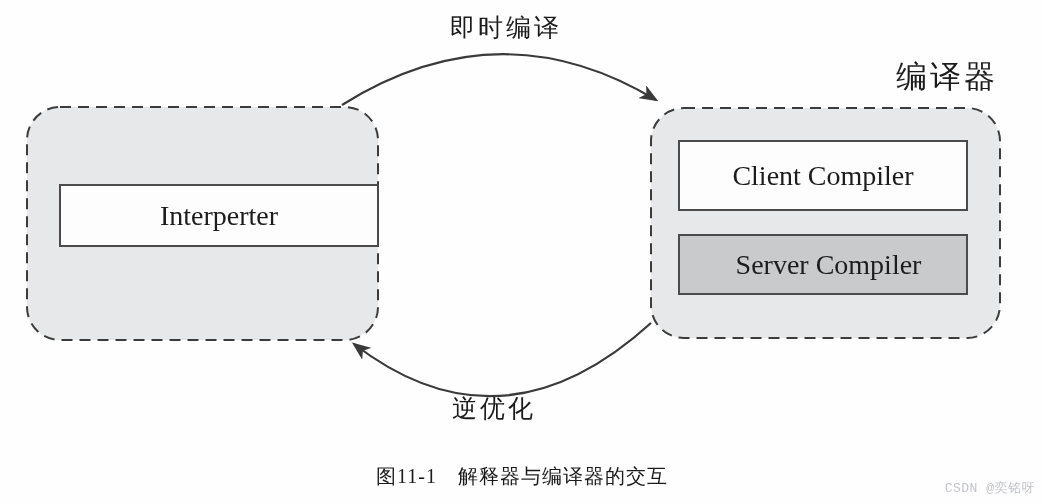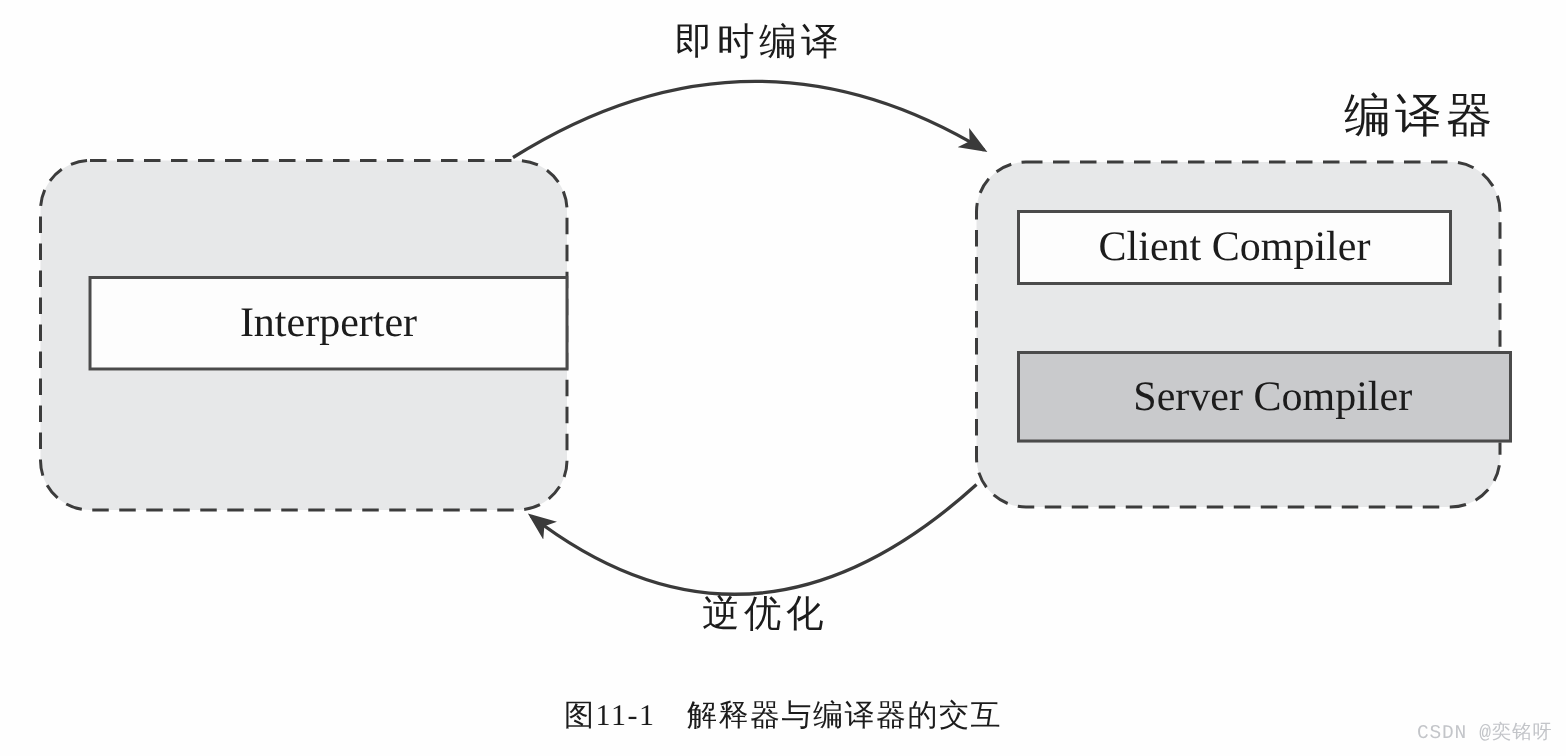--- a/index.html
+++ b/index.html
@@ -101,25 +101,25 @@
 
     <path class="arrow-path" d="M 342 105 Q 500 6 656 100" marker-end="url(#ah)"></path>
     <path class="arrow-path" d="M 651 323 Q 502 458 354 344" marker-end="url(#ah)"></path>
   </svg>
 
 
   <div class="group-title" style="left:648px; top:56px; width:350px;text-align:right;">编译器</div>
 
   <div class="arrow-label" style="left:375px; top:11px; width:262px;">即时编译</div>
 
-  <div class="arrow-label" style="left:379px; top:392px; width:262px;">逆优化</div>
+  <div class="arrow-label" style="left:363px; top:392px; width:262px;">逆优化</div>
 
   <div class="inner-box" style="left:59px; top:184px; width:320px; height:63px;">Interperter</div>
 
-  <div class="inner-box" style="left:678px; top:140px; width:290px; height:50px;">Client Compiler</div>
+  <div class="inner-box" style="left:678px; top:140px; width:290px; height:71px;">Client Compiler</div>
 
-  <div class="inner-box server" style="left:678px; top:234px; width:330px; height:61px;padding-left:11px;">Server Compiler</div>
+  <div class="inner-box server" style="left:678px; top:234px; width:290px; height:61px;padding-left:11px;">Server Compiler</div>
 
   <div class="caption">图11-1　解释器与编译器的交互</div>
 
   <div class="watermark">CSDN @奕铭呀</div>
 
 </div>
 
 </body></html>

